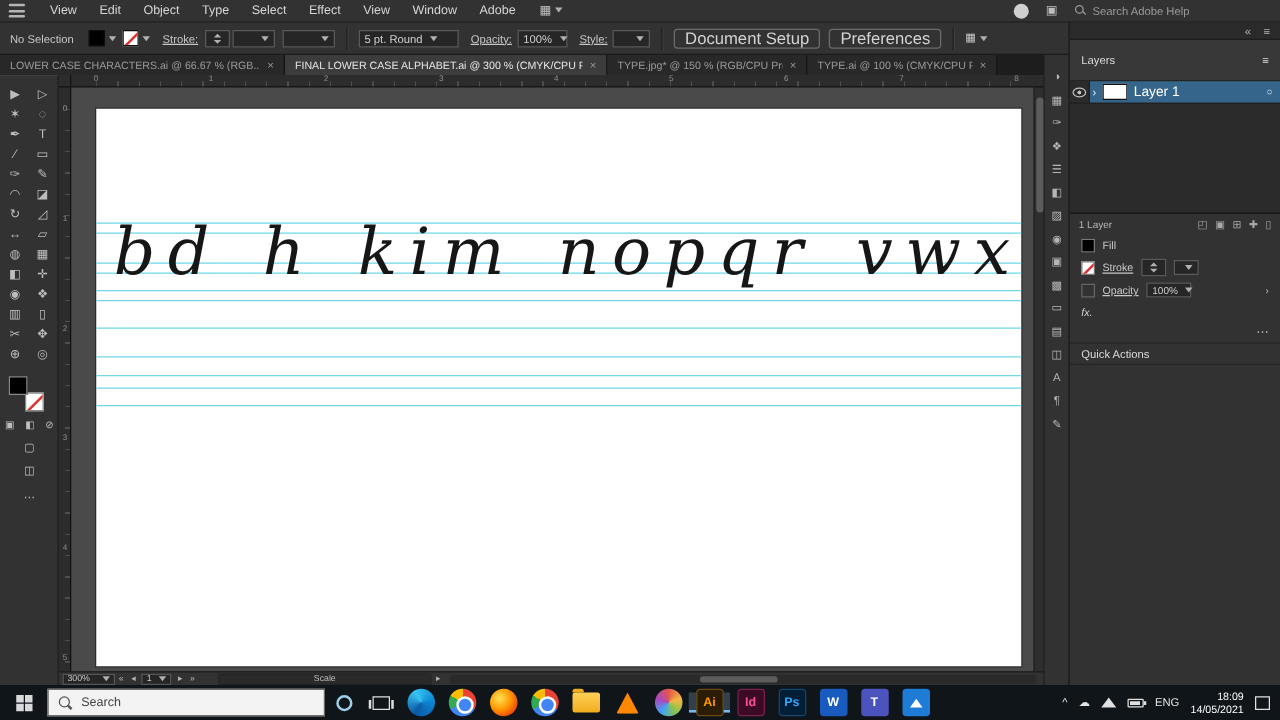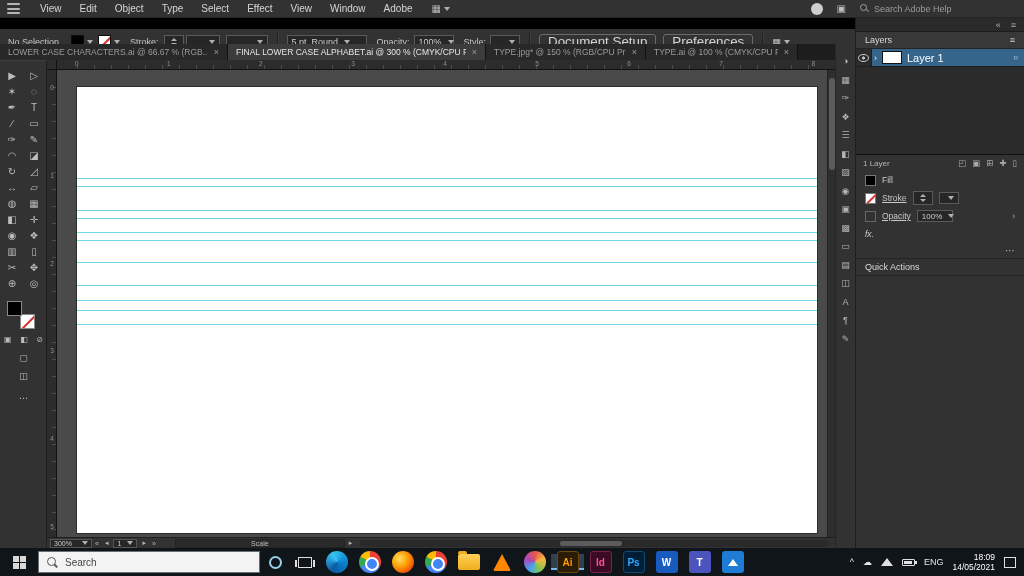--- a/index.html
+++ b/index.html
@@ -15,21 +15,21 @@
 .menus .menu-item{padding:0 9px;font-size:10px;color:#d6d6d6;line-height:18px;white-space:nowrap}
 .ws{margin-left:10px;font-size:10px;color:#bdbdbd}
 .menubar-right{margin-left:auto;display:flex;align-items:center;gap:14px;padding-right:14px}
 .avatar{width:12px;height:12px;border-radius:50%;background:#cfcfcf}
 .mb-ic{font-size:10px;color:#bdbdbd}
 .searchwrap{display:flex;align-items:center;gap:5px;color:#9b9b9b;font-size:9px;width:150px}
 .mag{position:relative;width:9px;height:9px;flex:none}
 .mag::before{content:"";position:absolute;left:0;top:0;width:5px;height:5px;border:1px solid #9b9b9b;border-radius:50%}
 .mag::after{content:"";position:absolute;left:6px;top:6px;width:3px;height:1px;background:#9b9b9b;transform:rotate(45deg)}
 
-.controlbar{position:absolute;left:0;top:29px;width:855px;height:26px;background:#323232;border-bottom:1px solid #1b1b1b;display:flex;align-items:center;font-size:9px;color:#c6c6c6;white-space:nowrap}
+.controlbar{position:absolute;left:0;top:18px;width:855px;height:26px;background:#323232;border-bottom:1px solid #1b1b1b;display:flex;align-items:center;font-size:9px;color:#c6c6c6;white-space:nowrap}
 .swatch{width:13px;height:13px;border:1px solid #0d0d0d;background:#000;flex:none}
 .swatch.none{background:#fff;position:relative;overflow:hidden}
 .swatch.none::after{content:"";position:absolute;left:-3px;top:5px;width:20px;height:2px;background:#e03131;transform:rotate(-45deg)}
 .dd{height:14px;background:#262626;border:1px solid #5a5a5a;display:inline-flex;align-items:center;padding:0 4px;gap:3px;color:#cfcfcf}
 .stepper{position:relative;width:20px;height:14px;background:#262626;border:1px solid #5a5a5a;flex:none}
 .stepper::before,.stepper::after{content:"";position:absolute;left:6px;border-left:3px solid transparent;border-right:3px solid transparent}
 .stepper::before{top:2px;border-bottom:3px solid #b0b0b0}
 .stepper::after{bottom:2px;border-top:3px solid #b0b0b0}
 .vsep{width:1px;height:18px;background:#212121;margin:0 9px;box-shadow:1px 0 0 #3e3e3e}
 .btn{height:16px;border:1px solid #6c6c6c;border-radius:3px;padding:0 8px;line-height:14px;color:#d2d2d2;background:transparent}
@@ -72,21 +72,21 @@
 .tooldisp{margin-left:16px;width:170px;height:9px;background:#2a2a2a;border:1px solid #242424;display:flex;align-items:center;justify-content:center;color:#bdbdbd}
 .playic{margin-left:4px;color:#b5b5b5}
 .hscroll{margin-left:8px;flex:1;height:7px;background:#2a2a2a;border-radius:3px;position:relative;margin-right:6px}
 .hthumb{position:absolute;left:200px;top:1px;width:62px;height:5px;background:#5c5c5c;border-radius:2px}
 
 .panelstrip{position:absolute;left:835px;top:44px;width:20px;height:504px;background:#323232;border-left:1px solid #262626;display:flex;flex-direction:column;align-items:center;padding-top:12px;gap:8.5px;font-size:9px;color:#b5b5b5}
 .panelstrip .panel-icon{line-height:10px}
 
 .rightpanel{position:absolute;left:855px;top:18px;width:169px;height:530px;background:#323232;border-left:1px solid #1e1e1e}
 .dock-top{height:14px;background:#2a2a2a;border-bottom:1px solid #1c1c1c;display:flex;justify-content:flex-end;align-items:center;gap:10px;padding-right:8px;font-size:9px;color:#b0b0b0}
-.panel-header{height:17px;display:flex;align-items:center;justify-content:space-between;padding:0 9px;font-size:9px;color:#dadada;border-bottom:1px solid #242424;background:#383838}
+.panel-header{height:17px;display:flex;align-items:center;justify-content:space-between;padding:16px 9px;font-size:9px;color:#dadada;border-bottom:1px solid #242424;background:#383838}
 .layers-list{height:105px;background:#2b2b2b}
 .layer-row{display:flex;align-items:stretch;height:18px;border-bottom:1px solid #1f1f1f}
 .eye{width:16px;display:flex;align-items:center;justify-content:center;border-right:1px solid #1f1f1f}
 .eye::before{content:"";width:9px;height:6px;border:1px solid #c2c2c2;border-radius:50%;background:radial-gradient(circle,#c2c2c2 26%,transparent 32%)}
 .layer-sel{flex:1;background:#35658a;display:flex;align-items:center;gap:5px;padding:0 6px 0 2px;color:#fff}
 .expand{font-size:9px;color:#e8eef4}
 .thumb{width:20px;height:13px;background:#fff;border:1px solid #111;flex:none}
 .lname{font-size:11px;flex:1}
 .target{font-size:8px;color:#dfe9f2}
 .layers-footer{height:17px;background:#323232;border-top:1px solid #101010;display:flex;align-items:center;justify-content:space-between;padding:0 7px;font-size:8px;color:#b5b5b5}
@@ -308,20 +308,21 @@
     <div class="guide" style="top:116px"></div>
     <div class="guide" style="top:140px"></div>
     <div class="guide" style="top:148px"></div>
     <div class="guide" style="top:162px"></div>
     <div class="guide" style="top:170px"></div>
     <div class="guide" style="top:192px"></div>
     <div class="guide" style="top:215px"></div>
     <div class="guide" style="top:230px"></div>
     <div class="guide" style="top:240px"></div>
     <div class="guide" style="top:254px"></div>
+    <div class="lettering">bd h kim nopqr vwx</div>
   </div>
   <div class="vscroll">
     <div class="vthumb"></div>
   </div>
 
   <div class="statusrow">
     <span class="dd zoombox">
         <span>300%</span>
         <b class="caret"></b>
       </span>

